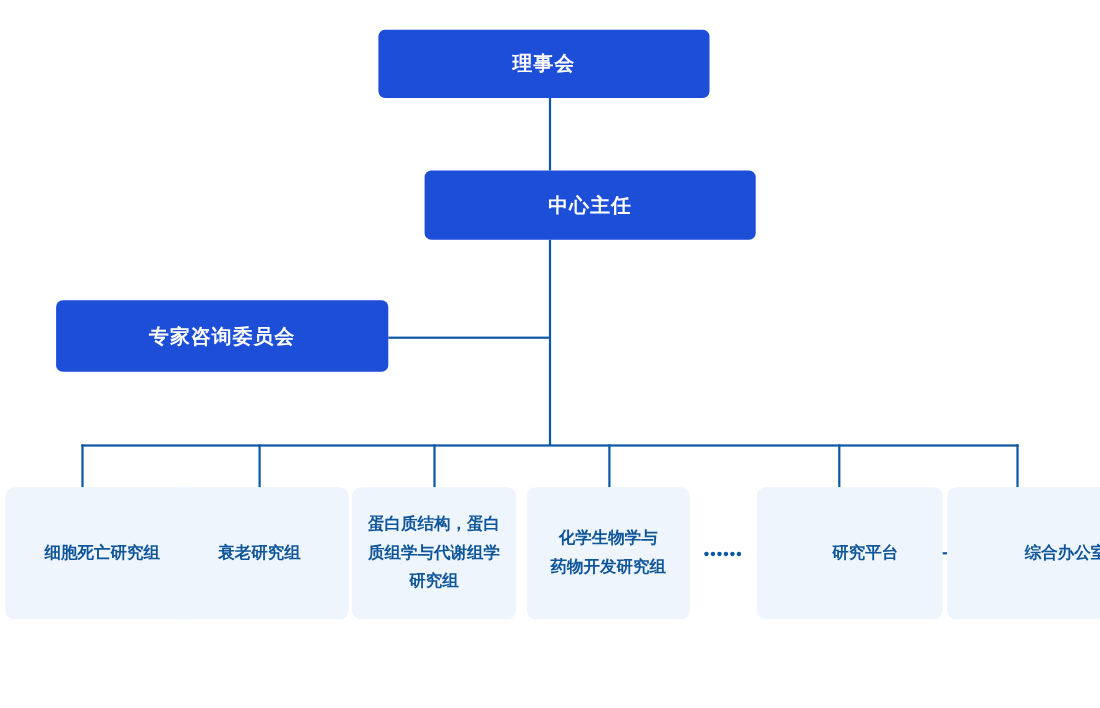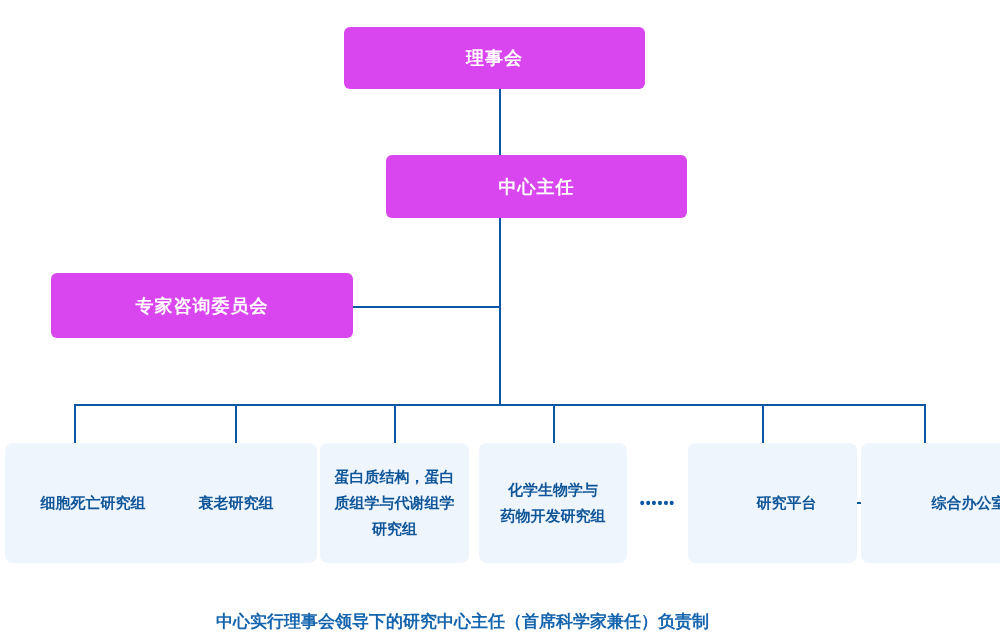--- a/index.html
+++ b/index.html
@@ -15,21 +15,21 @@
     width: 1000px; height: 644px;
   }
   
   .line {
     position: absolute;
     background: #0a57a4;
   }
   
   .node-dark {
     position: absolute;
-    background: #d946ef;
+    background: #1d4ed8;
     border-radius: 6px;
     color: #ffffff;
     font-weight: bold;
     font-size: 18px;
     letter-spacing: 1px;
     display: flex;
     align-items: center;
     justify-content: center;
     text-align: left;
     font-family: Liberation Serif, serif;
@@ -127,15 +127,14 @@
 
   <div class="node-light" id="dept-chembio">化学生物学与
 药物开发研究组</div>
 
   <div id="ellipsis">••••••</div>
 
   <div class="node-light" id="dept-platform">研究平台</div>
 
   <div class="node-light" id="dept-office">综合办公室</div>
 
-  <div id="footer-note">中心实行理事会领导下的研究中心主任（首席科学家兼任）负责制</div>
 
 </div>
 
 </body></html>

